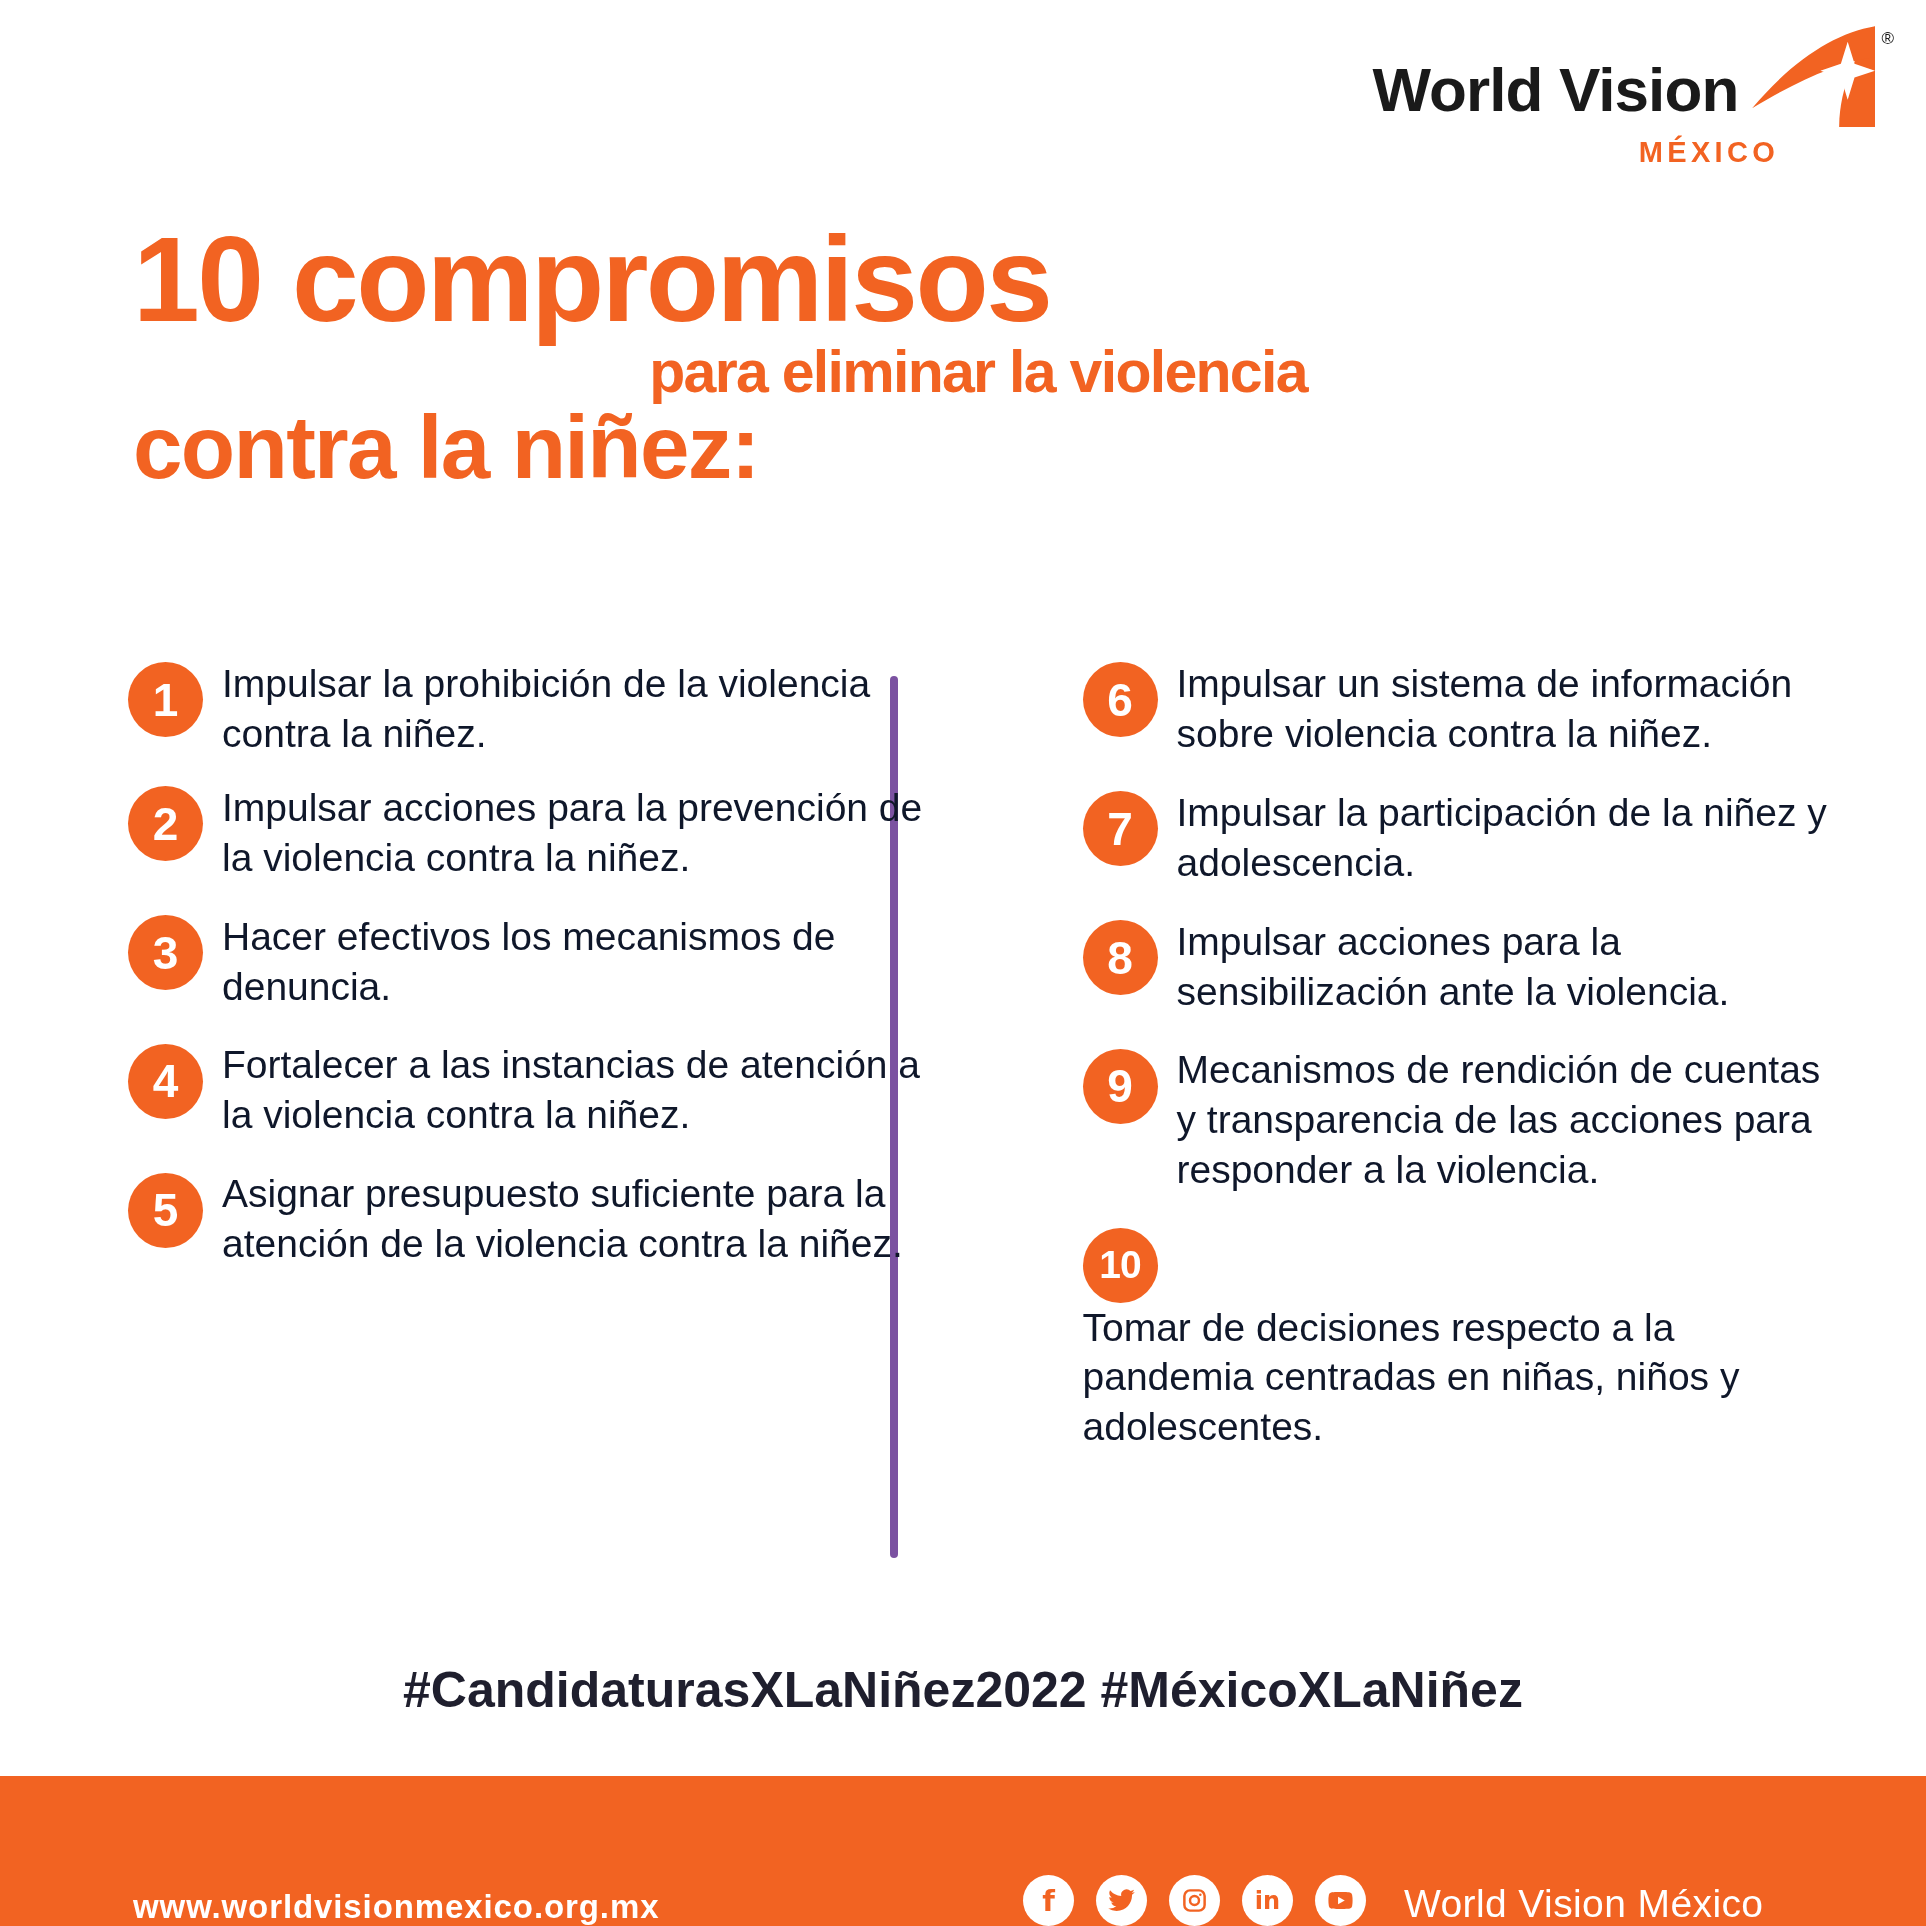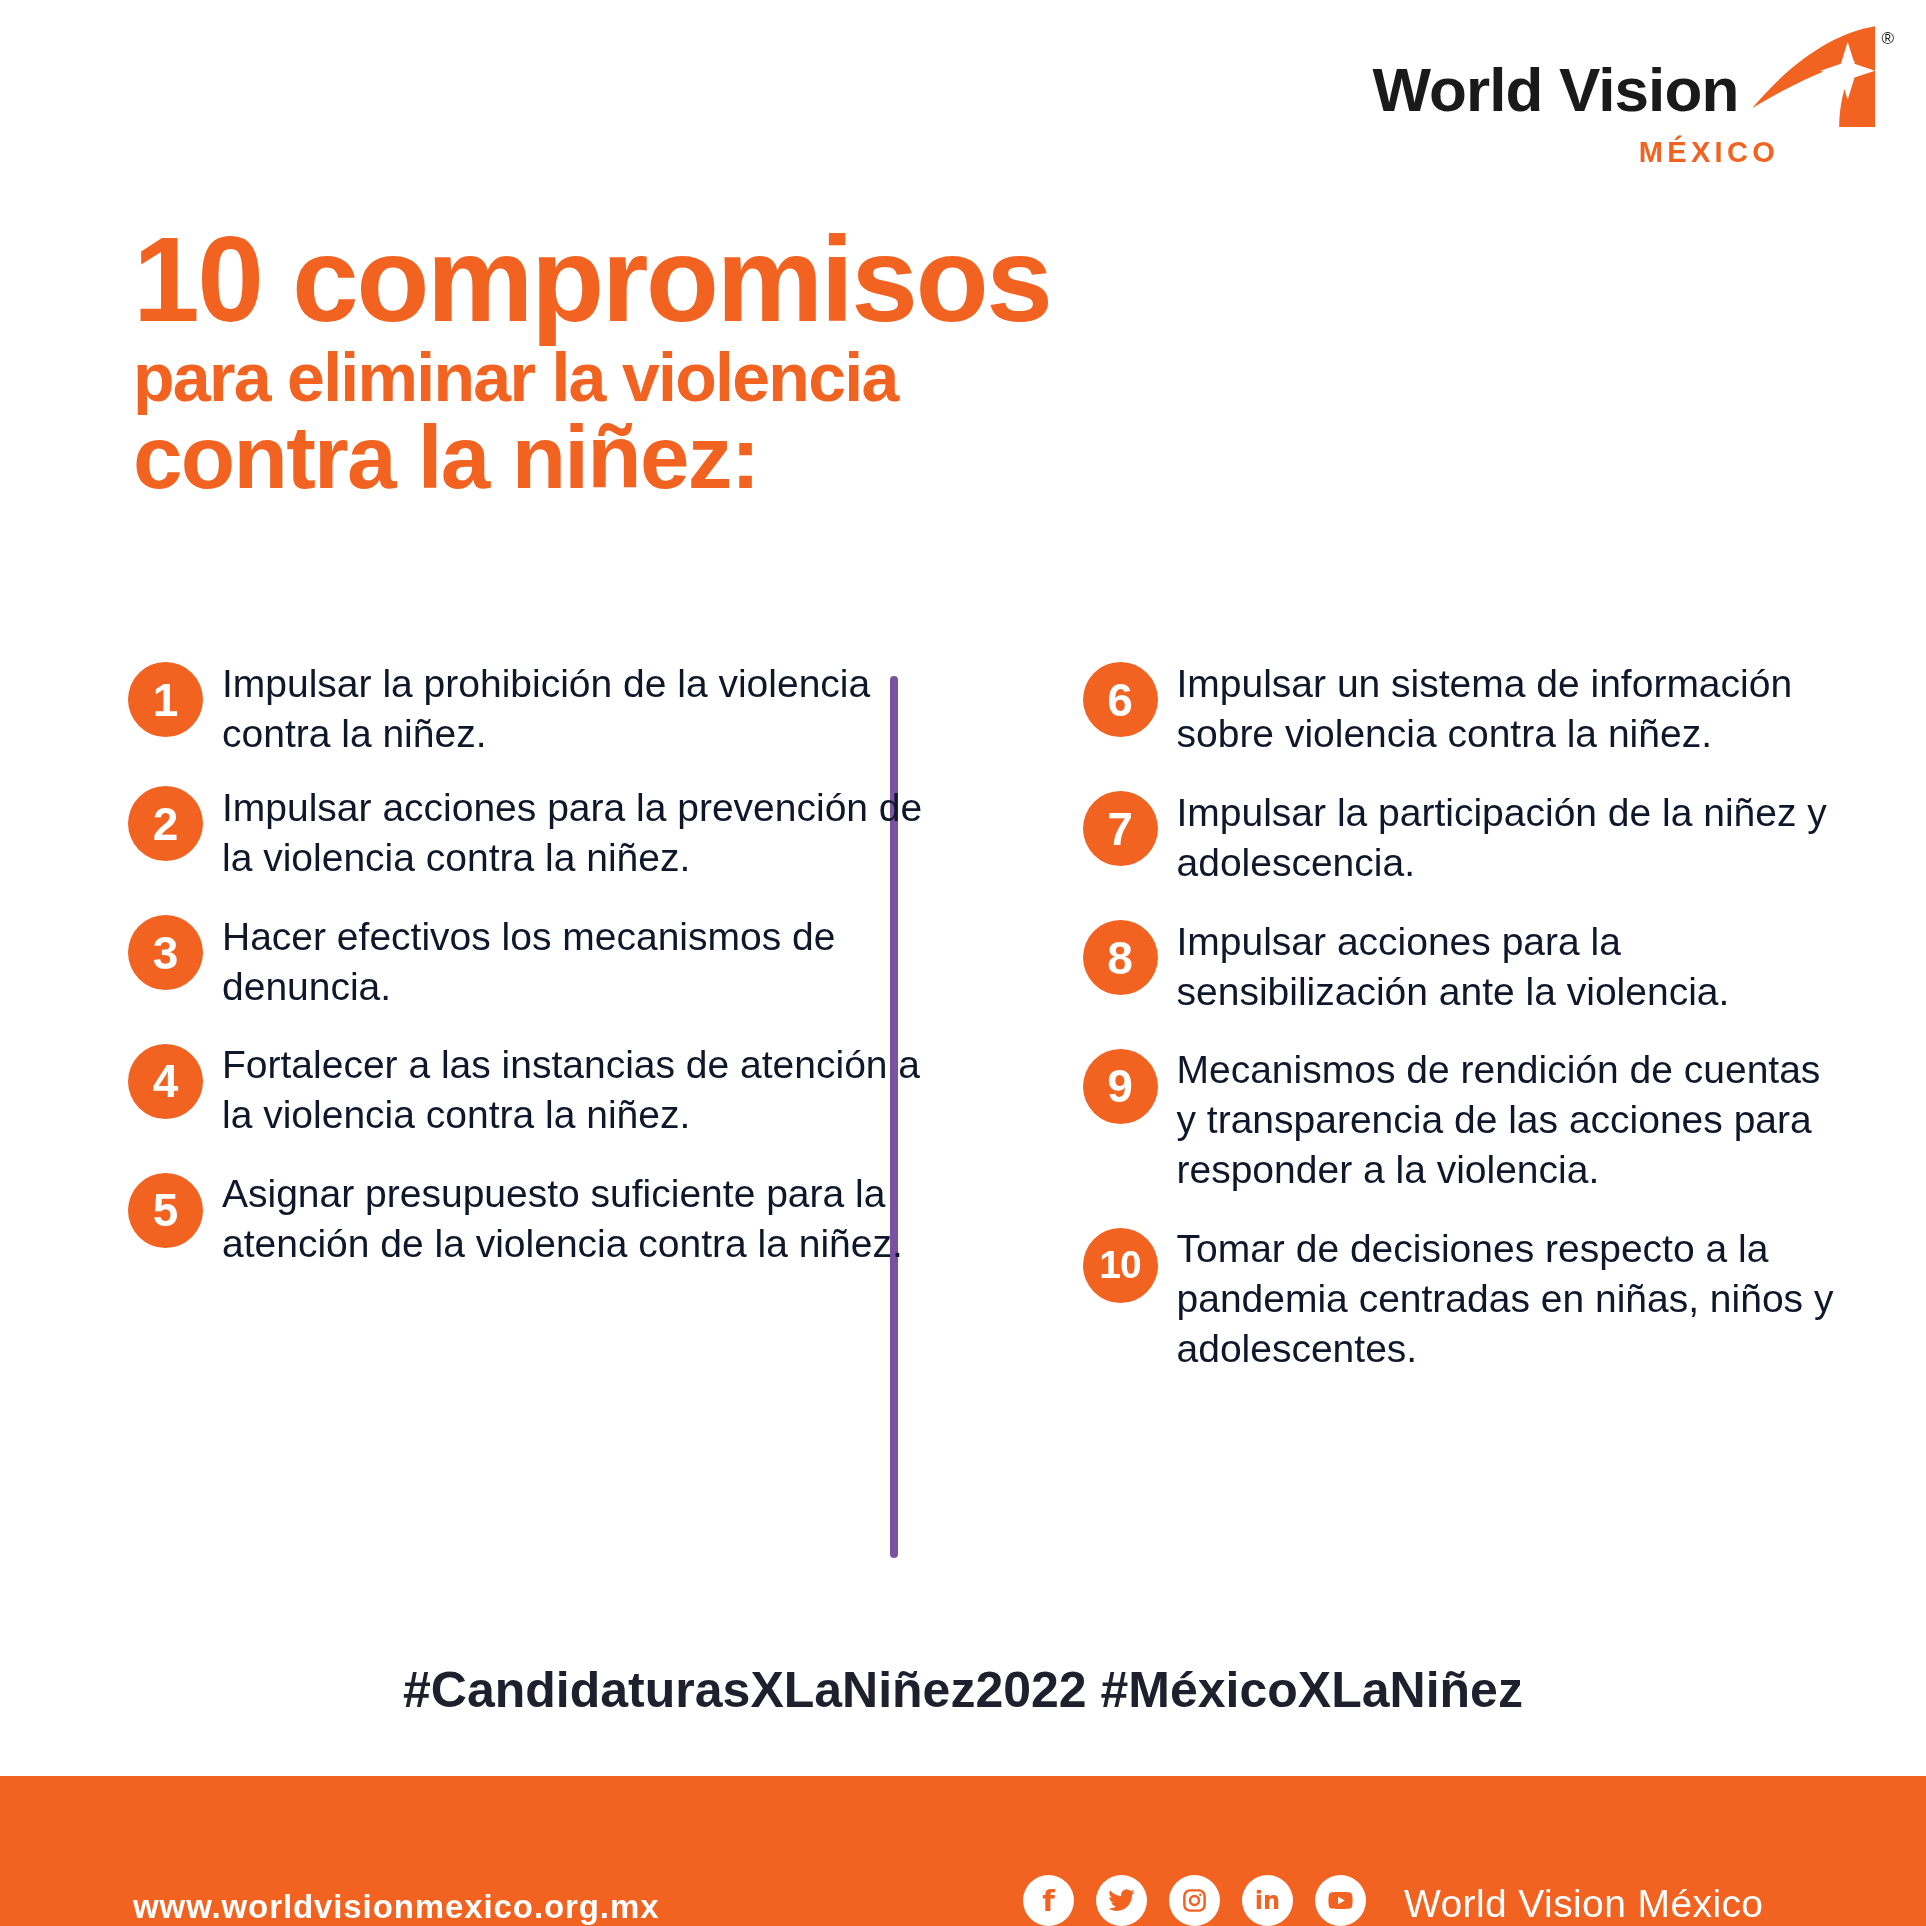--- a/index.html
+++ b/index.html
@@ -64,21 +64,21 @@
   .title {
     position: absolute;
     top: 218px;
     left: 133px;
     right: 103px;
     color: #F26322;
     font-weight: bold;
     line-height: 1.03;
   }
   .title .l1 { font-size: 120px; letter-spacing: -2.6px; display: block; }
-  .title .l2 { font-size: 68px; letter-spacing: -1.7px; display: block; }
+  .title .l2 { font-size: 59px; letter-spacing: -1.7px; display: block; text-align: center; }
   .title .l3 { font-size: 89px; letter-spacing: -1.7px; display: block; }
 
   
   .columns {
     position: absolute;
     top: 659px;
     left: 128px;
     right: 77px;
     display: flex;
     gap: 0px;
@@ -124,21 +124,21 @@
     font-size: 39px;
     line-height: 1.28;
     color: #0f172a;
   }
 
   
   .col.left .item:nth-child(1) { margin-bottom: 24px; }
   .col.left .item:nth-child(3) { margin-top: 22px; }
   .col.right .item:nth-child(3) { margin-top: 22px; }
   .col.right .item:nth-child(4) { margin-top: 19px; }
-  .col.right .item:nth-child(5) { margin-top: 13px; }
+  .col.right .item:nth-child(5) { margin-top: 13px; flex-direction: column; }
 
   
   .hashtags {
     position: absolute;
     top: 1661px;
     left: 0;
     width: 100%;
     text-align: center;
     font-size: 50px;
     font-weight: bold;

